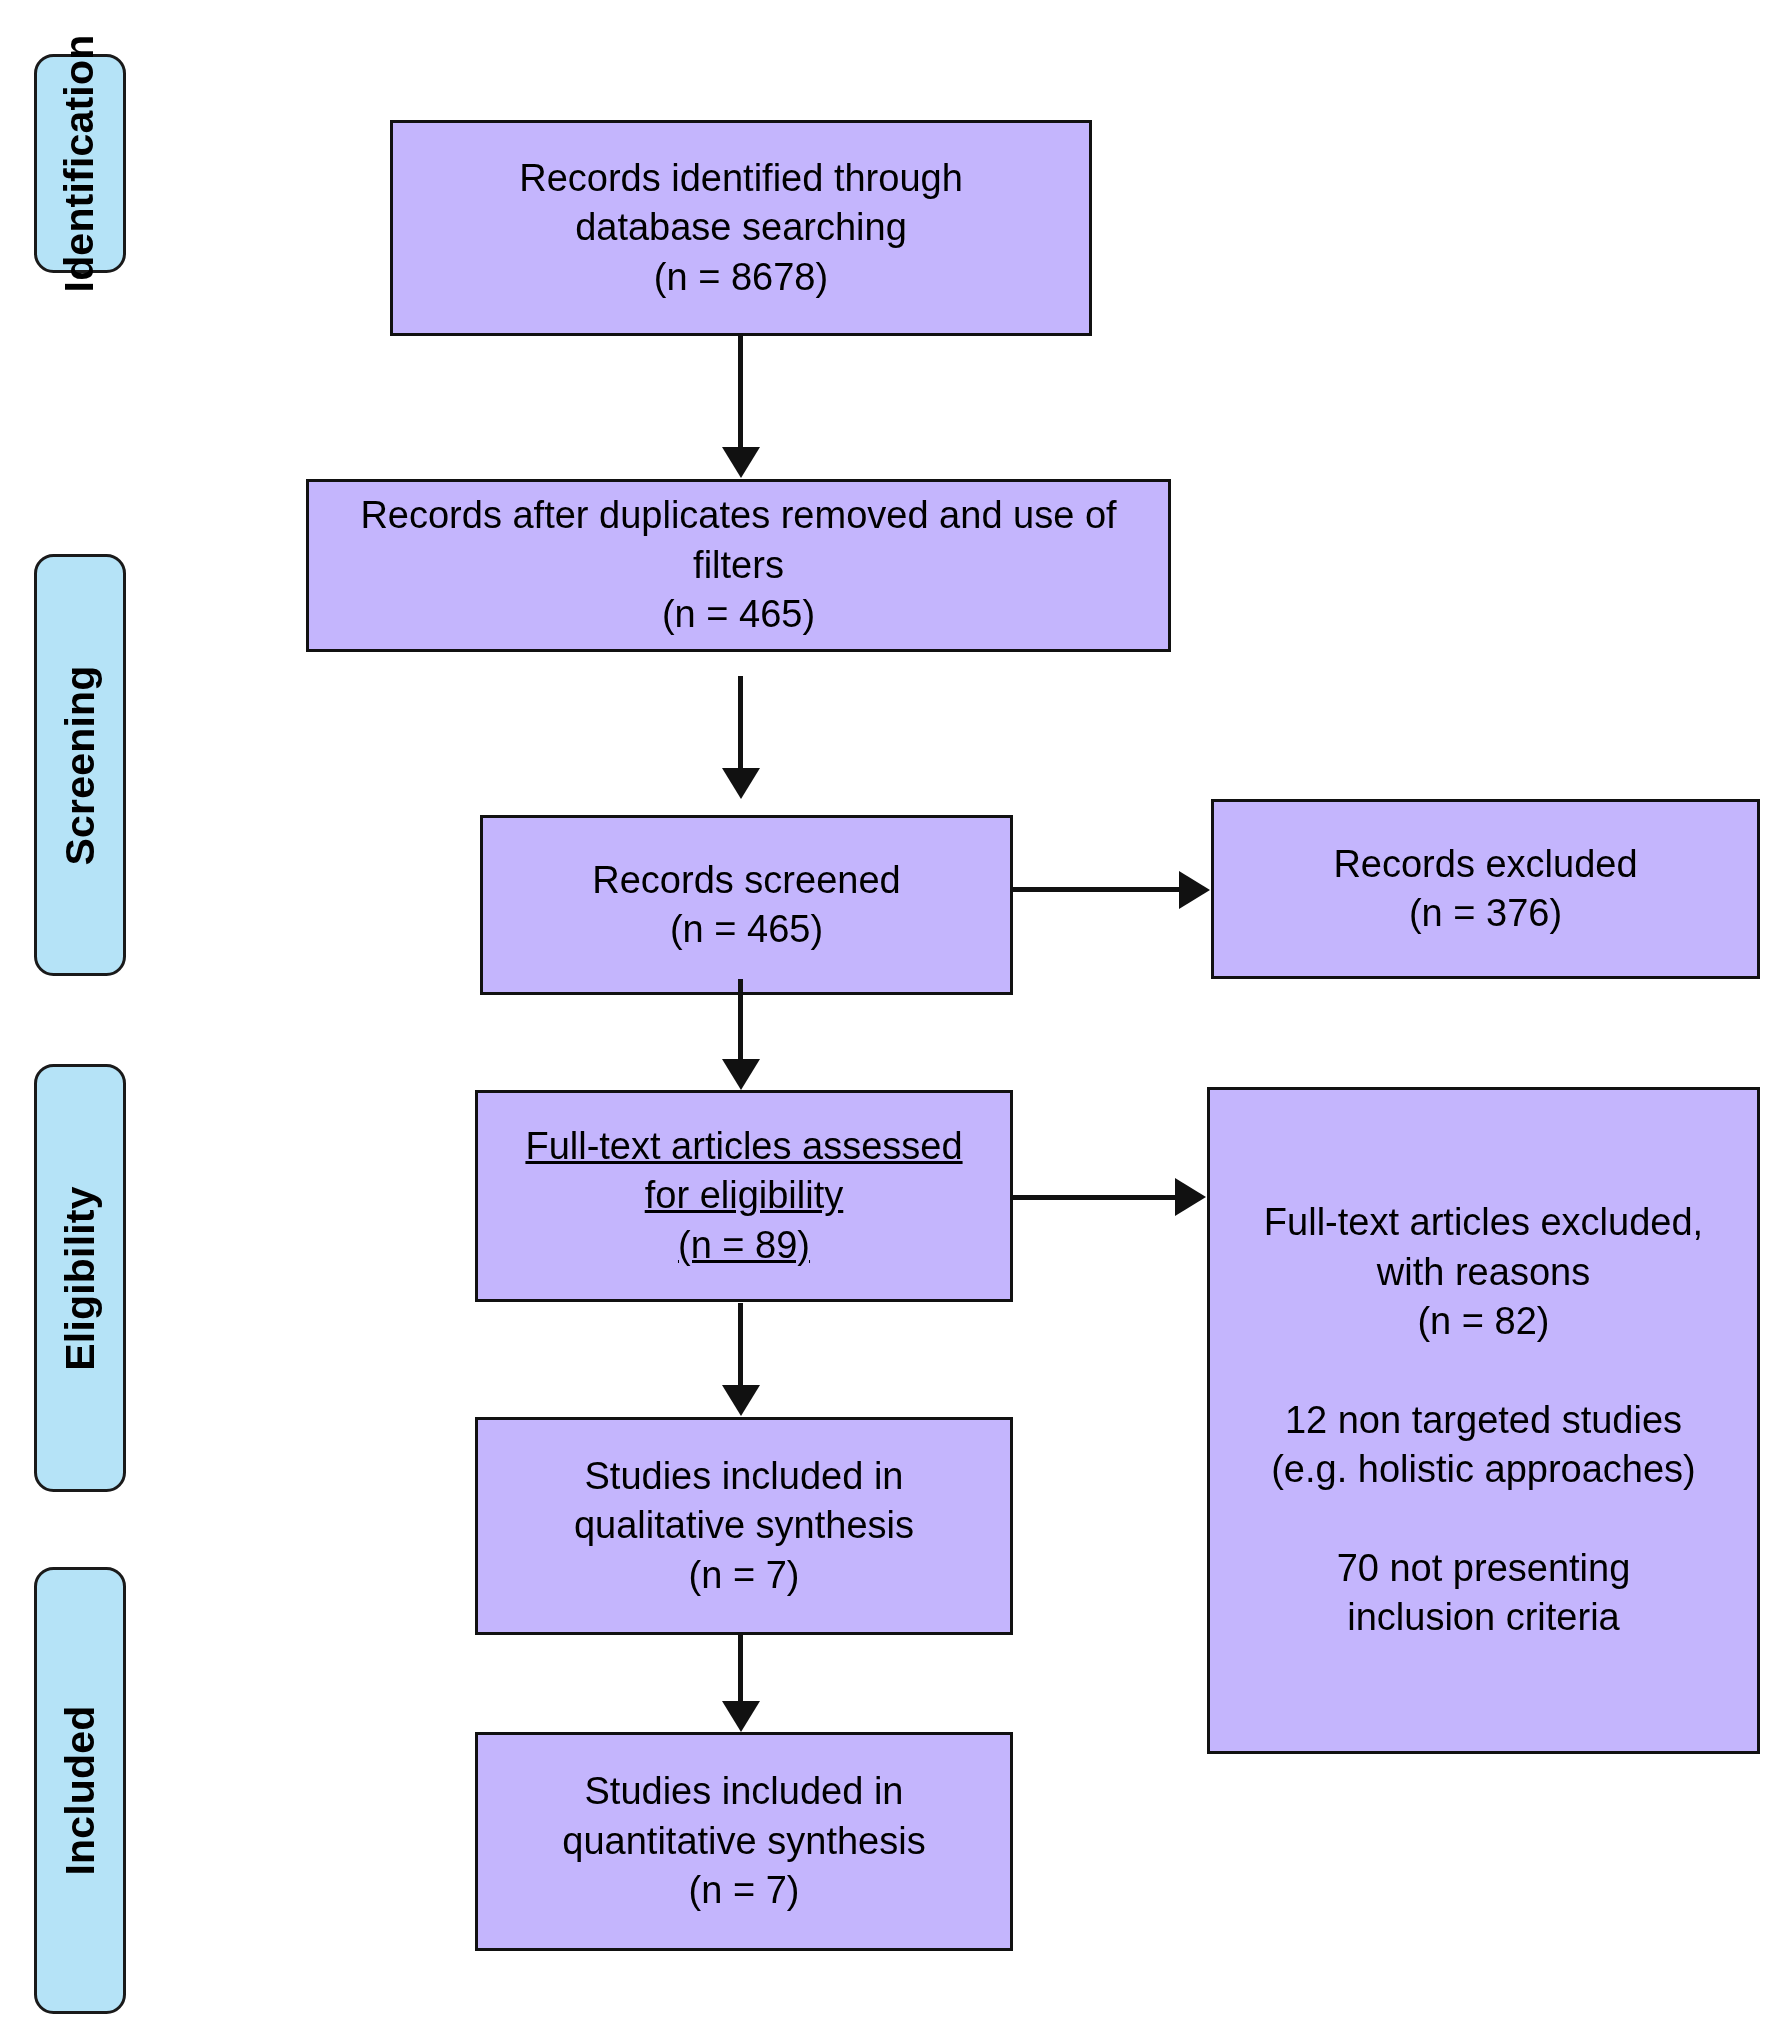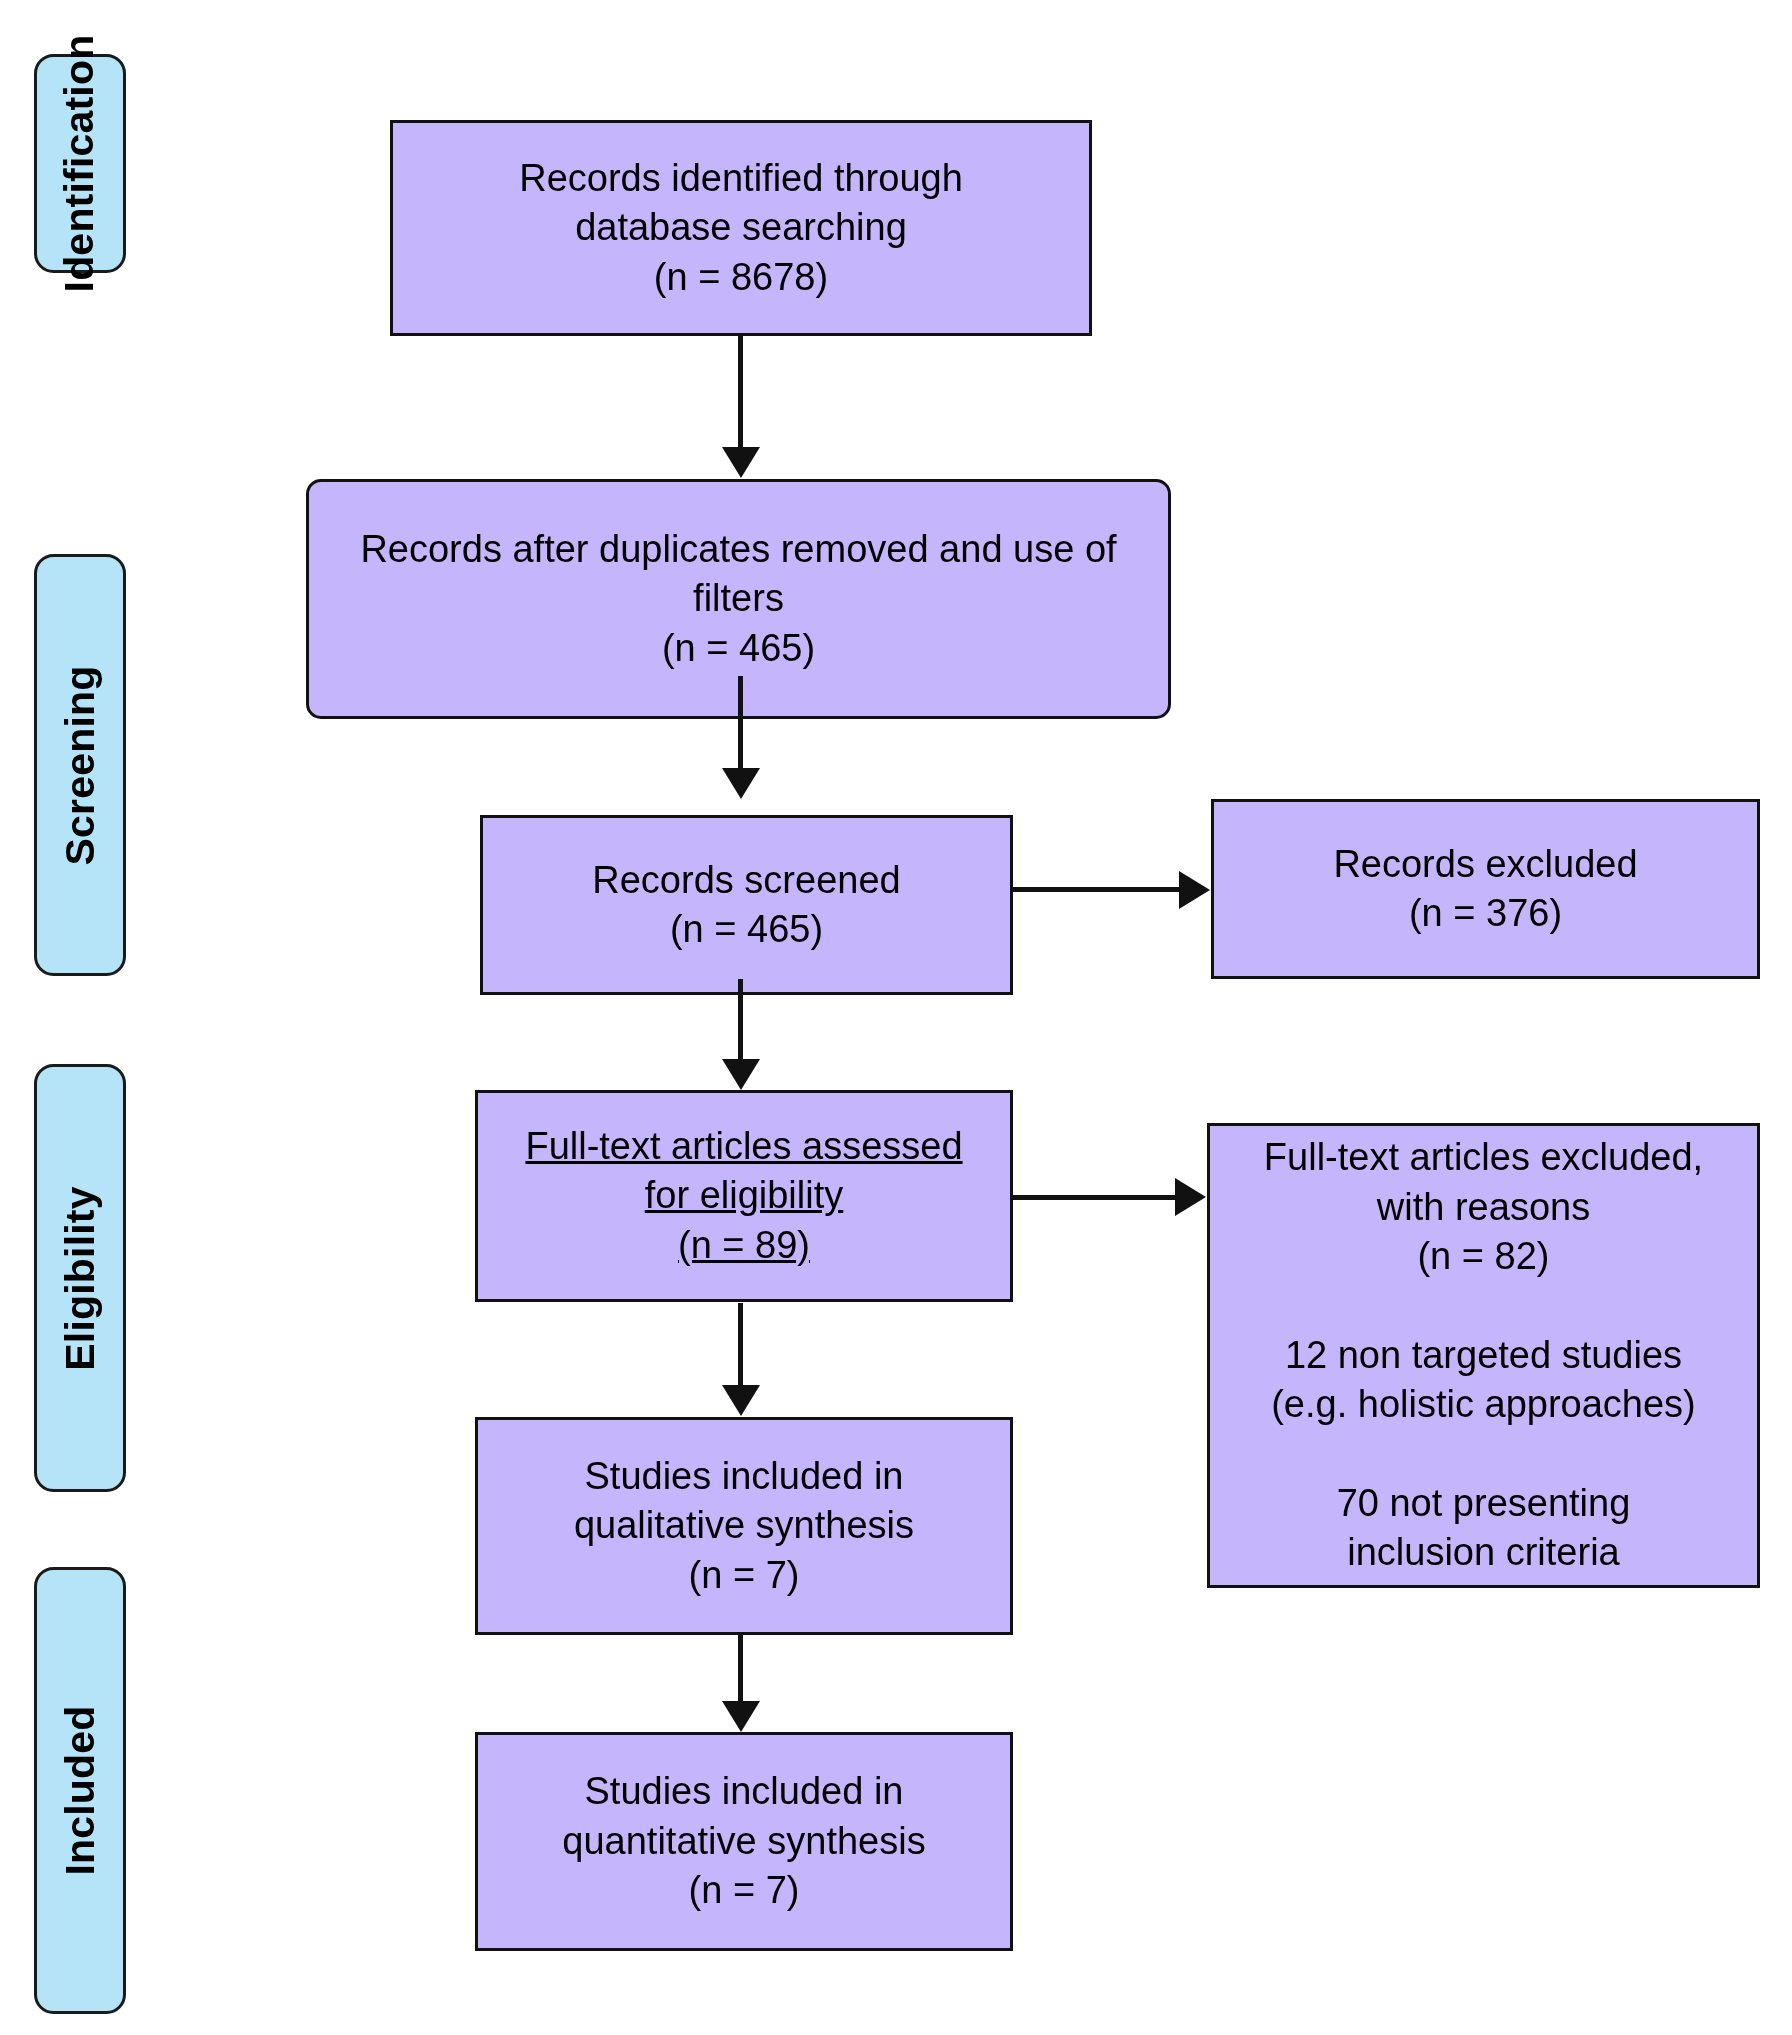--- a/index.html
+++ b/index.html
@@ -104,21 +104,21 @@
   <div class="stage-pill" style="left:34px; top:1567px; width:92px; height:447px;">
     <span class="stage-label">Included</span>
   </div>
 
   <div class="flow-box" style="left:390px; top:120px; width:702px; height:216px;">
     <span class="box-text">Records identified through
 database searching
 (n = 8678)</span>
   </div>
 
-  <div class="flow-box" style="left:306px; top:479px; width:865px; height:240px;border-radius:15px;">
+  <div class="flow-box" style="left:306px; top:479px; width:865px; height:173px;">
     <span class="box-text">Records after duplicates removed and use of
 filters
 (n = 465)</span>
   </div>
 
   <div class="flow-box" style="left:480px; top:799px; width:533px; height:180px;margin-top:16px;">
     <span class="box-text">Records screened
 (n = 465)</span>
   </div>
 
@@ -126,21 +126,21 @@
     <span class="box-text">Records excluded
 (n = 376)</span>
   </div>
 
   <div class="flow-box" style="left:475px; top:1090px; width:538px; height:212px;text-decoration:underline;">
     <span class="box-text">Full-text articles assessed
 for eligibility
 (n = 89)</span>
   </div>
 
-  <div class="flow-box" style="left:1207px; top:1123px; width:553px; height:465px;">
+  <div class="flow-box" style="left:1207px; top:1087px; width:553px; height:667px;">
     <span class="box-text">Full-text articles excluded,
 with reasons
 (n = 82)
 
 12 non targeted studies
 (e.g. holistic approaches)
 
 70 not presenting
 inclusion criteria</span>
   </div>

